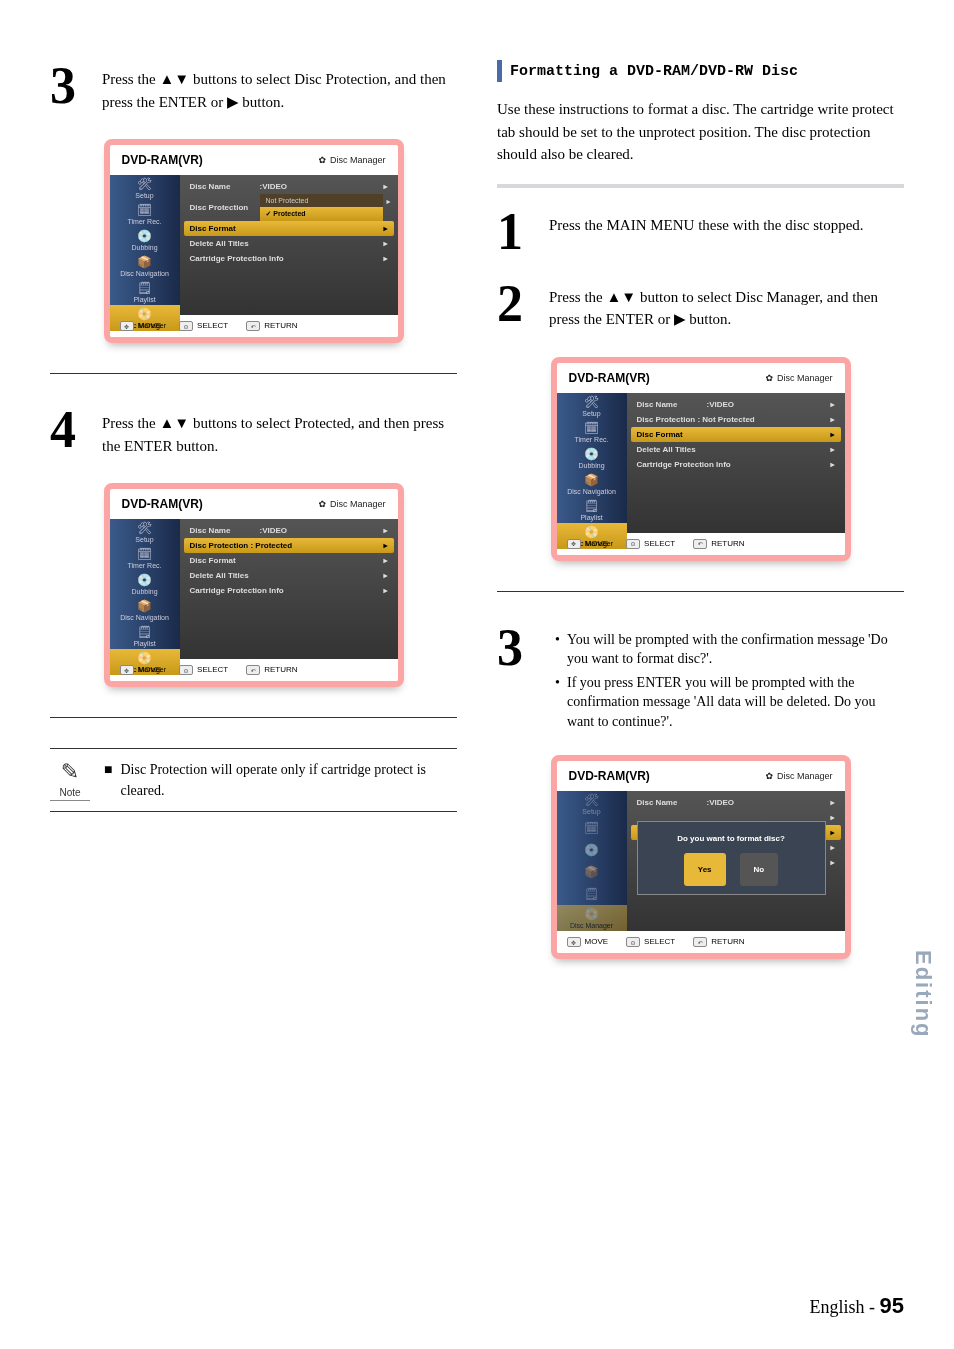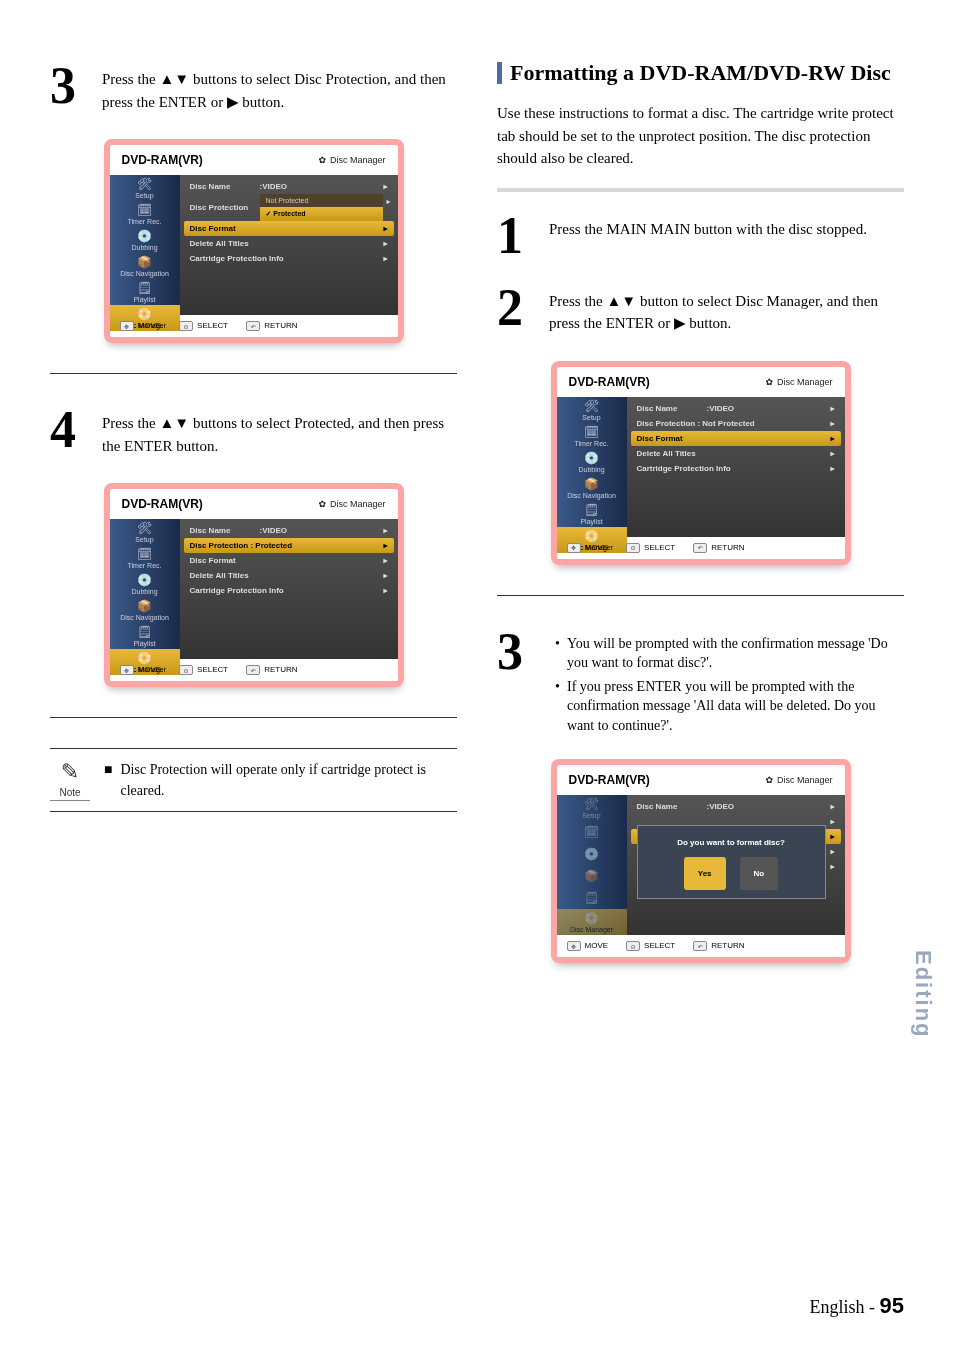--- a/index.html
+++ b/index.html
@@ -177,23 +177,23 @@
     margin: 18px 0;
   }
   .section-head {
     display: flex;
     align-items: center;
     gap: 8px;
     margin-bottom: 16px;
   }
   .section-bar { width: 5px; height: 22px; background: #4a6aa8; }
   .section-title {
-    font-family: Liberation Serif, serif;
+    font-family: Liberation Mono, monospace;
     font-weight: bold;
-    font-size: 22px;
+    font-size: 15px;
   }
   .intro-text { font-size: 15px; line-height: 1.5; margin-bottom: 10px; }
   .note-block {
     display: flex;
     gap: 14px;
     align-items: flex-start;
     margin-top: 20px;
     border-top: 1px solid #333;
     border-bottom: 1px solid #333;
     padding: 10px 0;
@@ -427,21 +427,21 @@
       <div class="section-title">Formatting a DVD-RAM/DVD-RW Disc</div>
     </div>
 
     <p class="intro-text">Use these instructions to format a disc. The cartridge write protect tab should be set to the unprotect position. The disc protection should also be cleared.</p>
 
     <hr class="soft-divider">
 
     <div class="step">
       <div class="step-num">1</div>
       <div class="step-text">
-        <p>Press the MAIN MAIN button with the disc stopped.</p>
+        <p>Press the MAIN MENU these with the disc stopped.</p>
       </div>
     </div>
 
     <div class="step">
       <div class="step-num">2</div>
       <div class="step-text">
         <p>Press the ▲▼ button to select Disc Manager, and then press the ENTER or ▶ button.</p>
       </div>
     </div>
 

